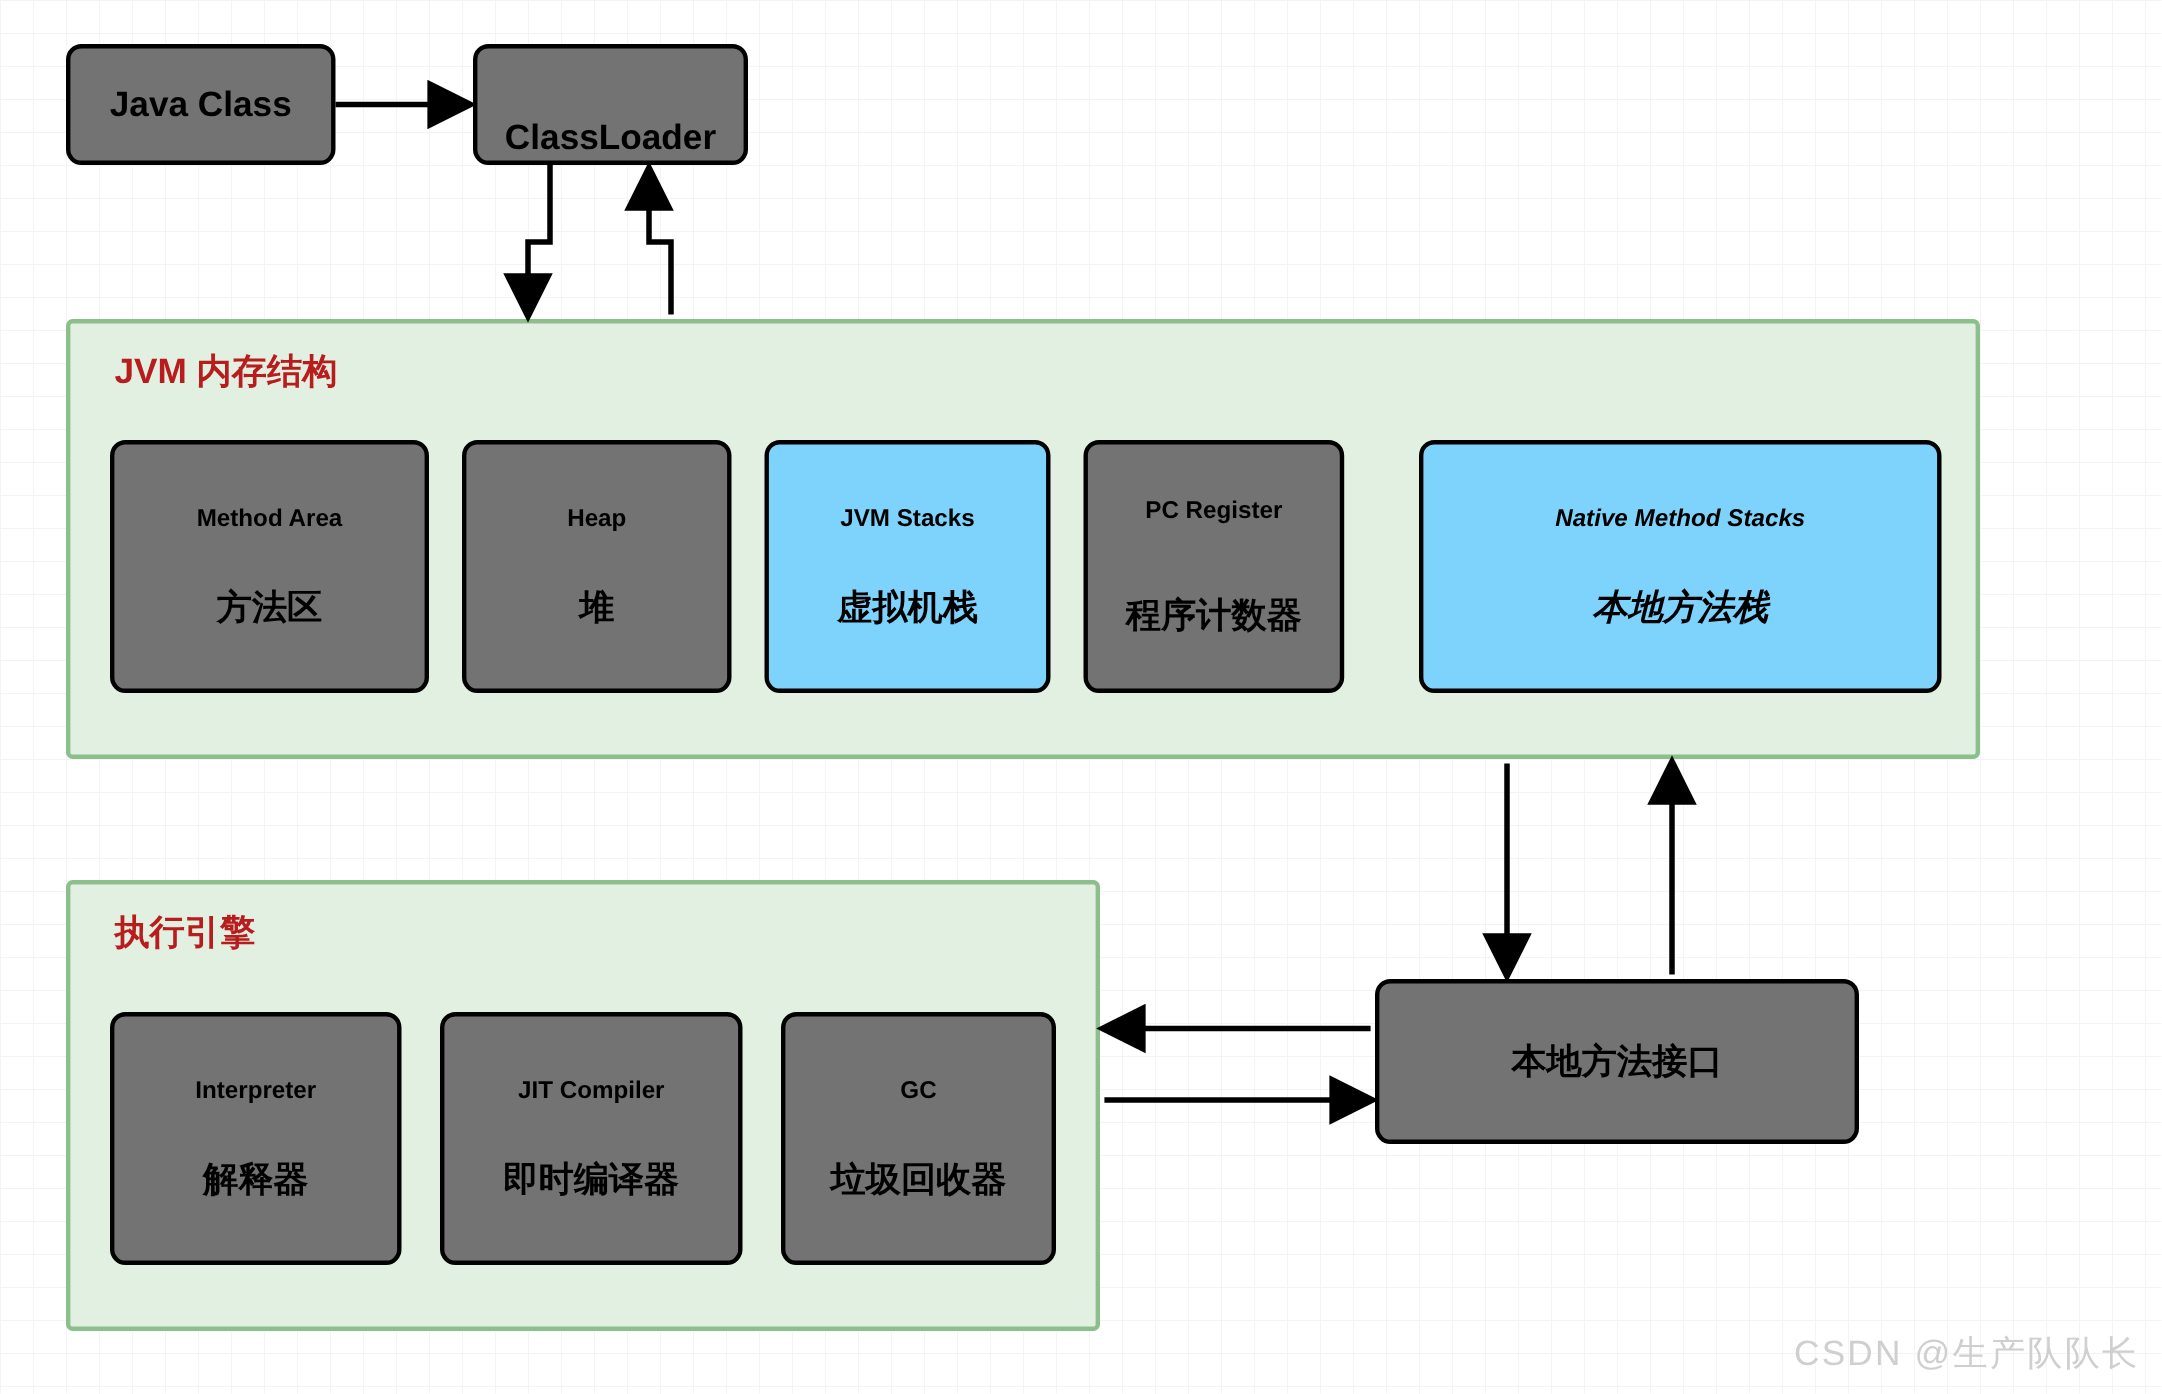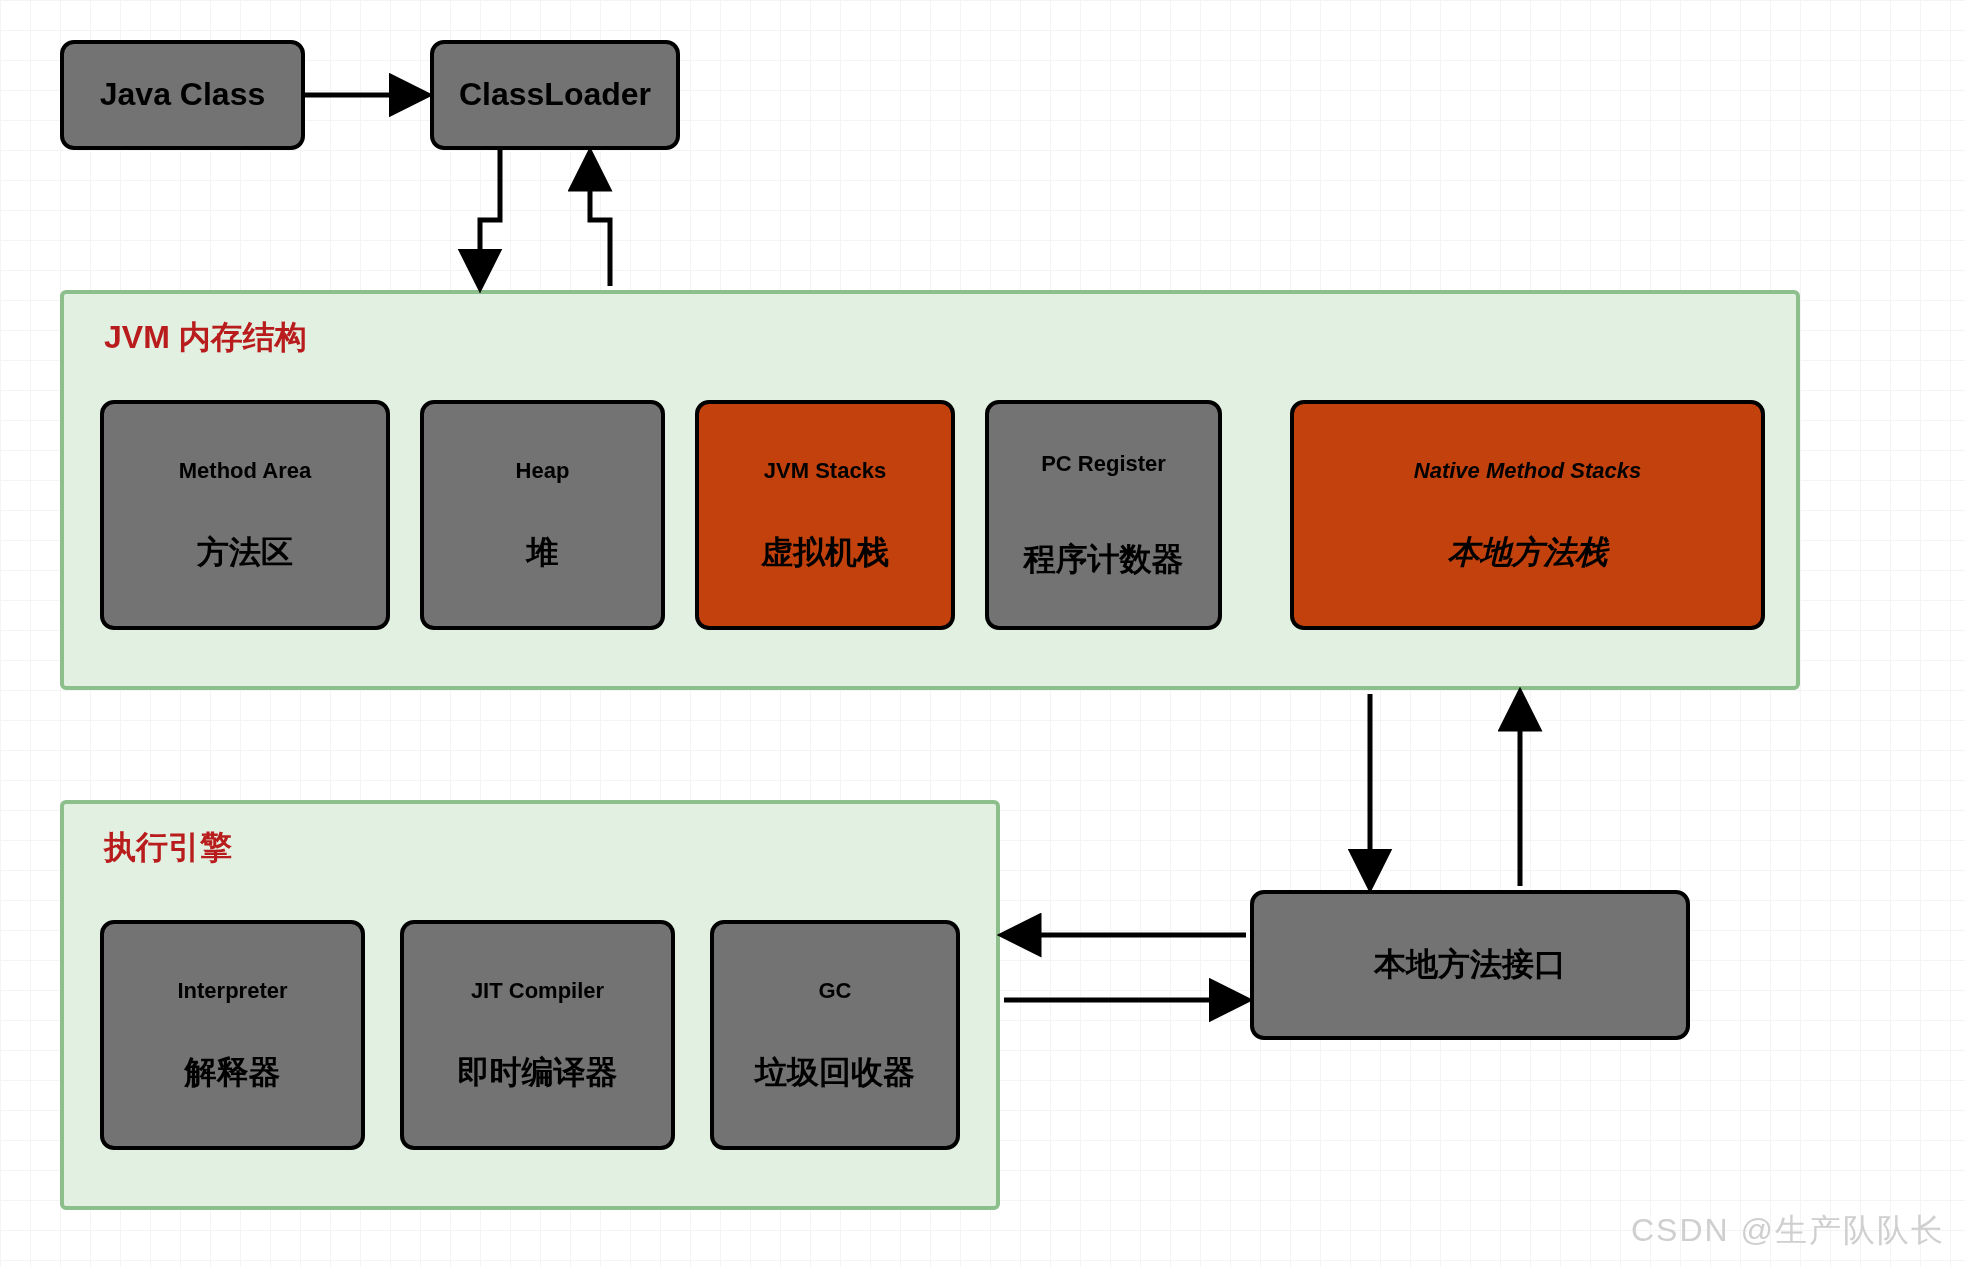--- a/index.html
+++ b/index.html
@@ -20,21 +20,21 @@
     border: 4px solid #000;
     border-radius: 14px;
     display: flex;
     flex-direction: column;
     align-items: center;
     justify-content: center;
     text-align: center;
     line-height: 1.35;
   }
   .yellow { background: #737373; }
-  .pink   { background: #c2410c; }
+  .pink   { background: #7dd3fc; }
   .green  { background: #e2f0e1; border: 4px solid #8cbf8c; border-radius: 6px; }
   .title-left {
     position: absolute;
     top: 22px; left: 40px;
     font-size: 32px; font-weight: 700;
     color: #b91c1c;
   }
   .line1 { font-size: 22px; font-weight: 700; }
   .line2 { font-size: 32px; font-weight: 700; margin-top: 45px; }
   .single { font-size: 32px; font-weight: 700; }
@@ -52,21 +52,21 @@
     letter-spacing: 2px;
   }
 </style>
 </head>
 <body>
 
 <div class="box yellow" style="left:60px;  top:40px; width:245px; height:110px;">
   <span class="single">Java Class</span>
 </div>
 
-<div class="box yellow" style="left:430px; top:40px; width:250px; height:110px;">
+<div class="box yellow" style="left:430px; top:40px; width:250px; height:110px;justify-content:flex-end;">
   <span class="single">ClassLoader</span>
 </div>
 
 <div class="green" style="position:absolute; left:60px; top:290px; width:1740px; height:400px;">
   <span class="title-left">JVM 内存结构</span>
 </div>
 
 <div class="box yellow" style="left:100px; top:400px; width:290px; height:230px;">
   <span class="line1">Method Area</span>
   <span class="line2">方法区</span>

